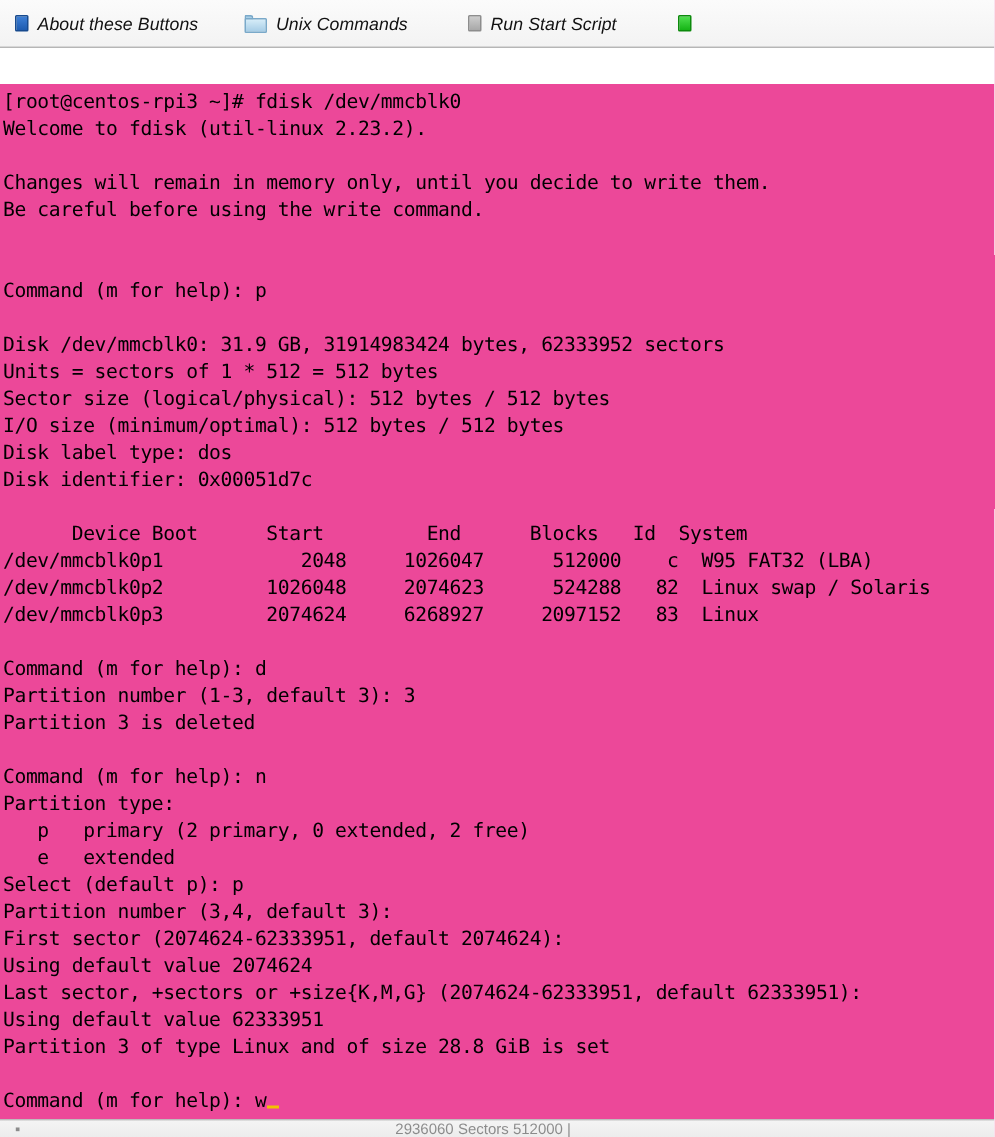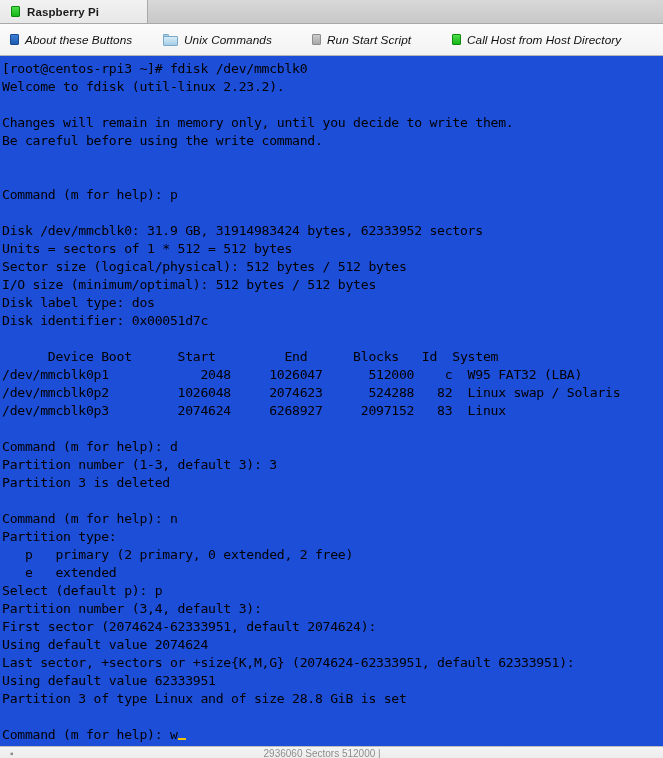--- a/index.html
+++ b/index.html
@@ -132,21 +132,21 @@
     letter-spacing: 0.05px;
   }
 
   
   .terminal {
     position: absolute;
     left: 0;
     top: 56px;
     width: 663px;
     height: 690px;
-    background: #1d4ed8;
+    background: #ec4899;
     overflow: hidden;
   }
   .term-text {
     font-family: "DejaVu Sans Mono", "Liberation Mono", monospace;
     font-size: 13.1px;
     line-height: 18px;
     color: #000000;
     white-space: pre;
     padding: 4px 0 0 2px;
     letter-spacing: -0.25px;
@@ -184,27 +184,20 @@
     color: #3a3a3a;
     opacity: 0.55;
   }
   .sliver-cell { white-space: nowrap; }
 </style>
 </head>
 <body>
 
 <div class="window">
 
-  <div class="tabstrip">
-    <div class="tab">
-      <span class="sq-icon green"></span>
-      <span class="tab-label">Raspberry Pi</span>
-    </div>
-    <div class="tabstrip-rest"></div>
-  </div>
 
   <div class="bookmarkbar">
 
     <div class="bm-item" style="position:absolute; left:10px;">
       <span class="sq-icon blue"></span>
       <span class="bm-label">About these Buttons</span>
     </div>
 
     <div class="bm-item" style="position:absolute; left:163px;">
       <span class="folder-icon">
@@ -214,21 +207,20 @@
       <span class="bm-label">Unix Commands</span>
     </div>
 
     <div class="bm-item" style="position:absolute; left:312px;">
       <span class="sq-icon gray"></span>
       <span class="bm-label">Run Start Script</span>
     </div>
 
     <div class="bm-item" style="position:absolute; left:452px;">
       <span class="sq-icon green"></span>
-      <span class="bm-label">Call Host from Host Directory</span>
     </div>
 
   </div>
 
   <div class="terminal">
     <div class="term-text" id="term-text"><div class="term-line">[root@centos-rpi3 ~]# fdisk /dev/mmcblk0</div><div class="term-line">Welcome to fdisk (util-linux 2.23.2).</div><div class="term-line">&nbsp;</div><div class="term-line">Changes will remain in memory only, until you decide to write them.</div><div class="term-line">Be careful before using the write command.</div><div class="term-line">&nbsp;</div><div class="term-line">&nbsp;</div><div class="term-line">Command (m for help): p</div><div class="term-line">&nbsp;</div><div class="term-line">Disk /dev/mmcblk0: 31.9 GB, 31914983424 bytes, 62333952 sectors</div><div class="term-line">Units = sectors of 1 * 512 = 512 bytes</div><div class="term-line">Sector size (logical/physical): 512 bytes / 512 bytes</div><div class="term-line">I/O size (minimum/optimal): 512 bytes / 512 bytes</div><div class="term-line">Disk label type: dos</div><div class="term-line">Disk identifier: 0x00051d7c</div><div class="term-line">&nbsp;</div><div class="term-line">      Device Boot      Start         End      Blocks   Id  System</div><div class="term-line">/dev/mmcblk0p1            2048     1026047      512000    c  W95 FAT32 (LBA)</div><div class="term-line">/dev/mmcblk0p2         1026048     2074623      524288   82  Linux swap / Solaris</div><div class="term-line">/dev/mmcblk0p3         2074624     6268927     2097152   83  Linux</div><div class="term-line">&nbsp;</div><div class="term-line">Command (m for help): d</div><div class="term-line">Partition number (1-3, default 3): 3</div><div class="term-line">Partition 3 is deleted</div><div class="term-line">&nbsp;</div><div class="term-line">Command (m for help): n</div><div class="term-line">Partition type:</div><div class="term-line">   p   primary (2 primary, 0 extended, 2 free)</div><div class="term-line">   e   extended</div><div class="term-line">Select (default p): p</div><div class="term-line">Partition number (3,4, default 3):</div><div class="term-line">First sector (2074624-62333951, default 2074624):</div><div class="term-line">Using default value 2074624</div><div class="term-line">Last sector, +sectors or +size{K,M,G} (2074624-62333951, default 62333951):</div><div class="term-line">Using default value 62333951</div><div class="term-line">Partition 3 of type Linux and of size 28.8 GiB is set</div><div class="term-line">&nbsp;</div><div class="term-line"><span>Command (m for help): w</span><span class="cursor" style="background: rgb(242, 194, 0);"></span></div></div>
   </div>
 
   <div class="bottom-sliver">
     <div class="sliver-row">

